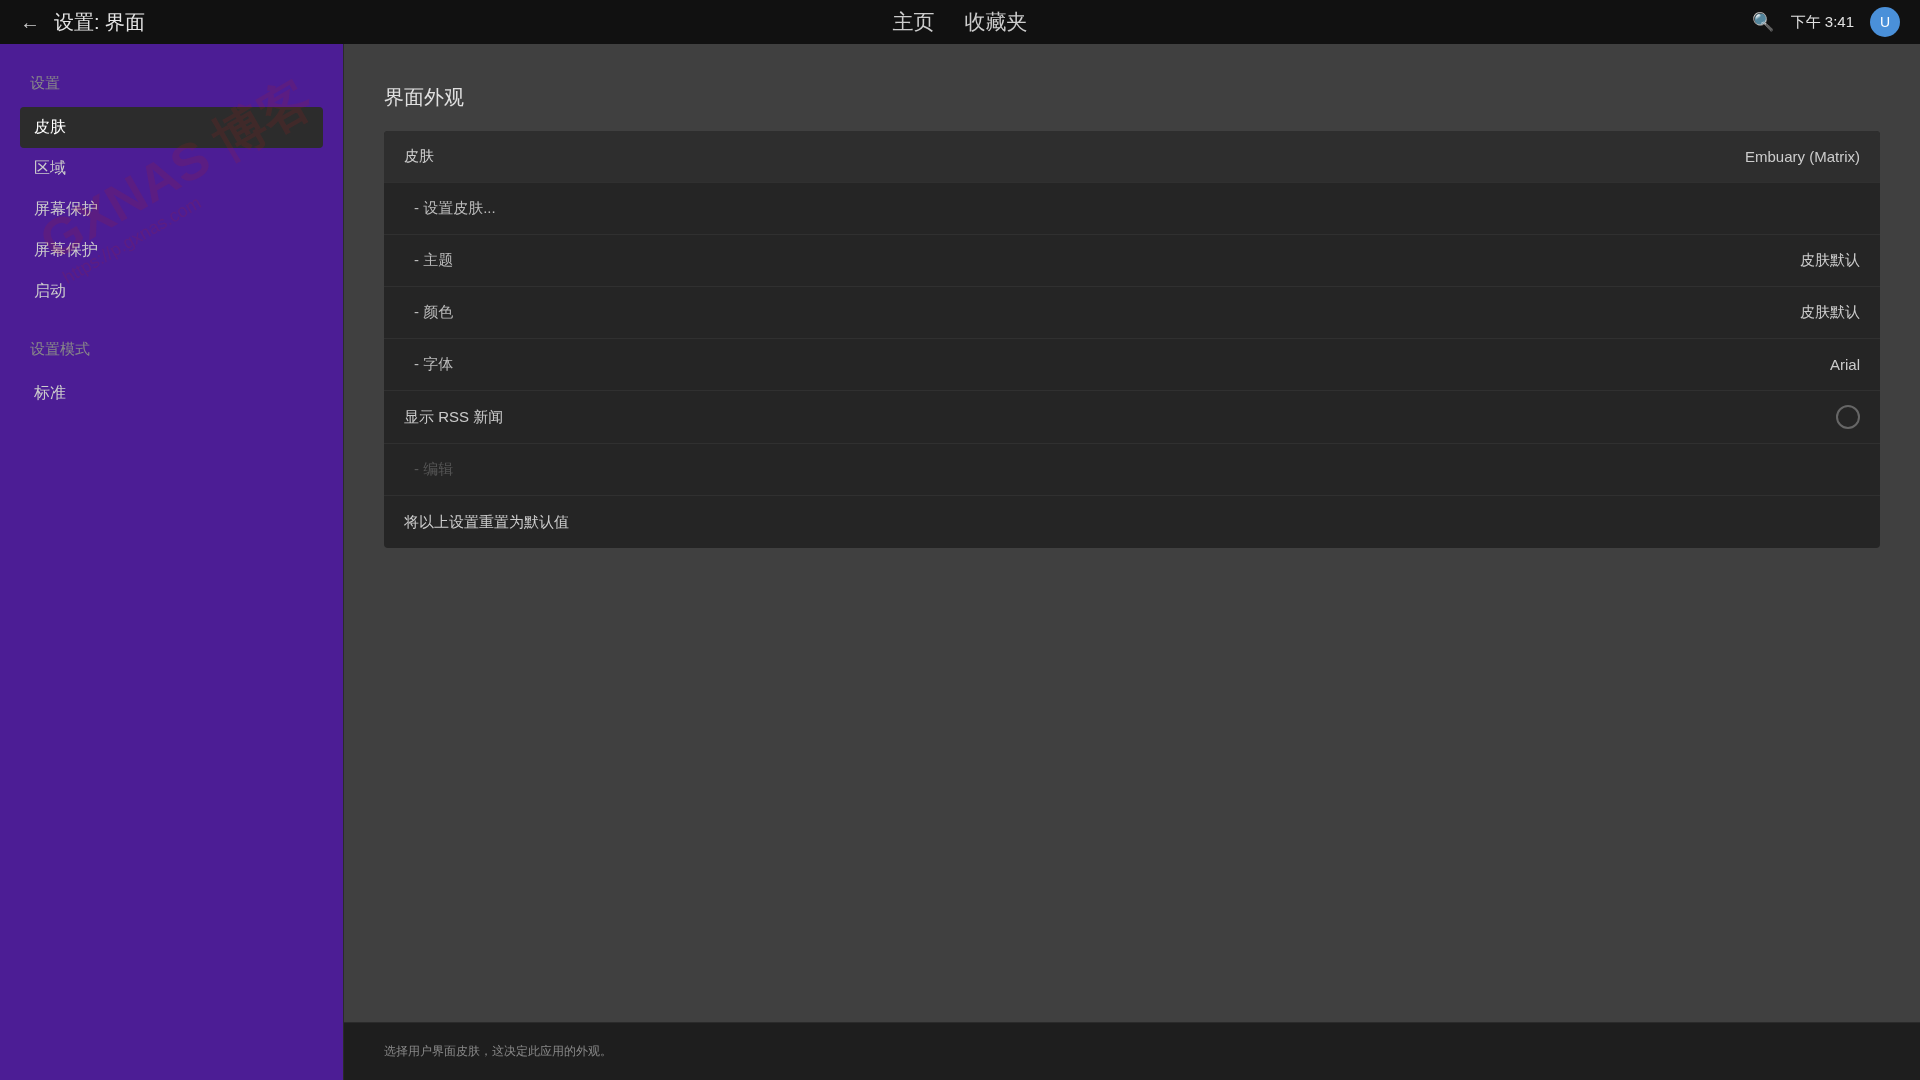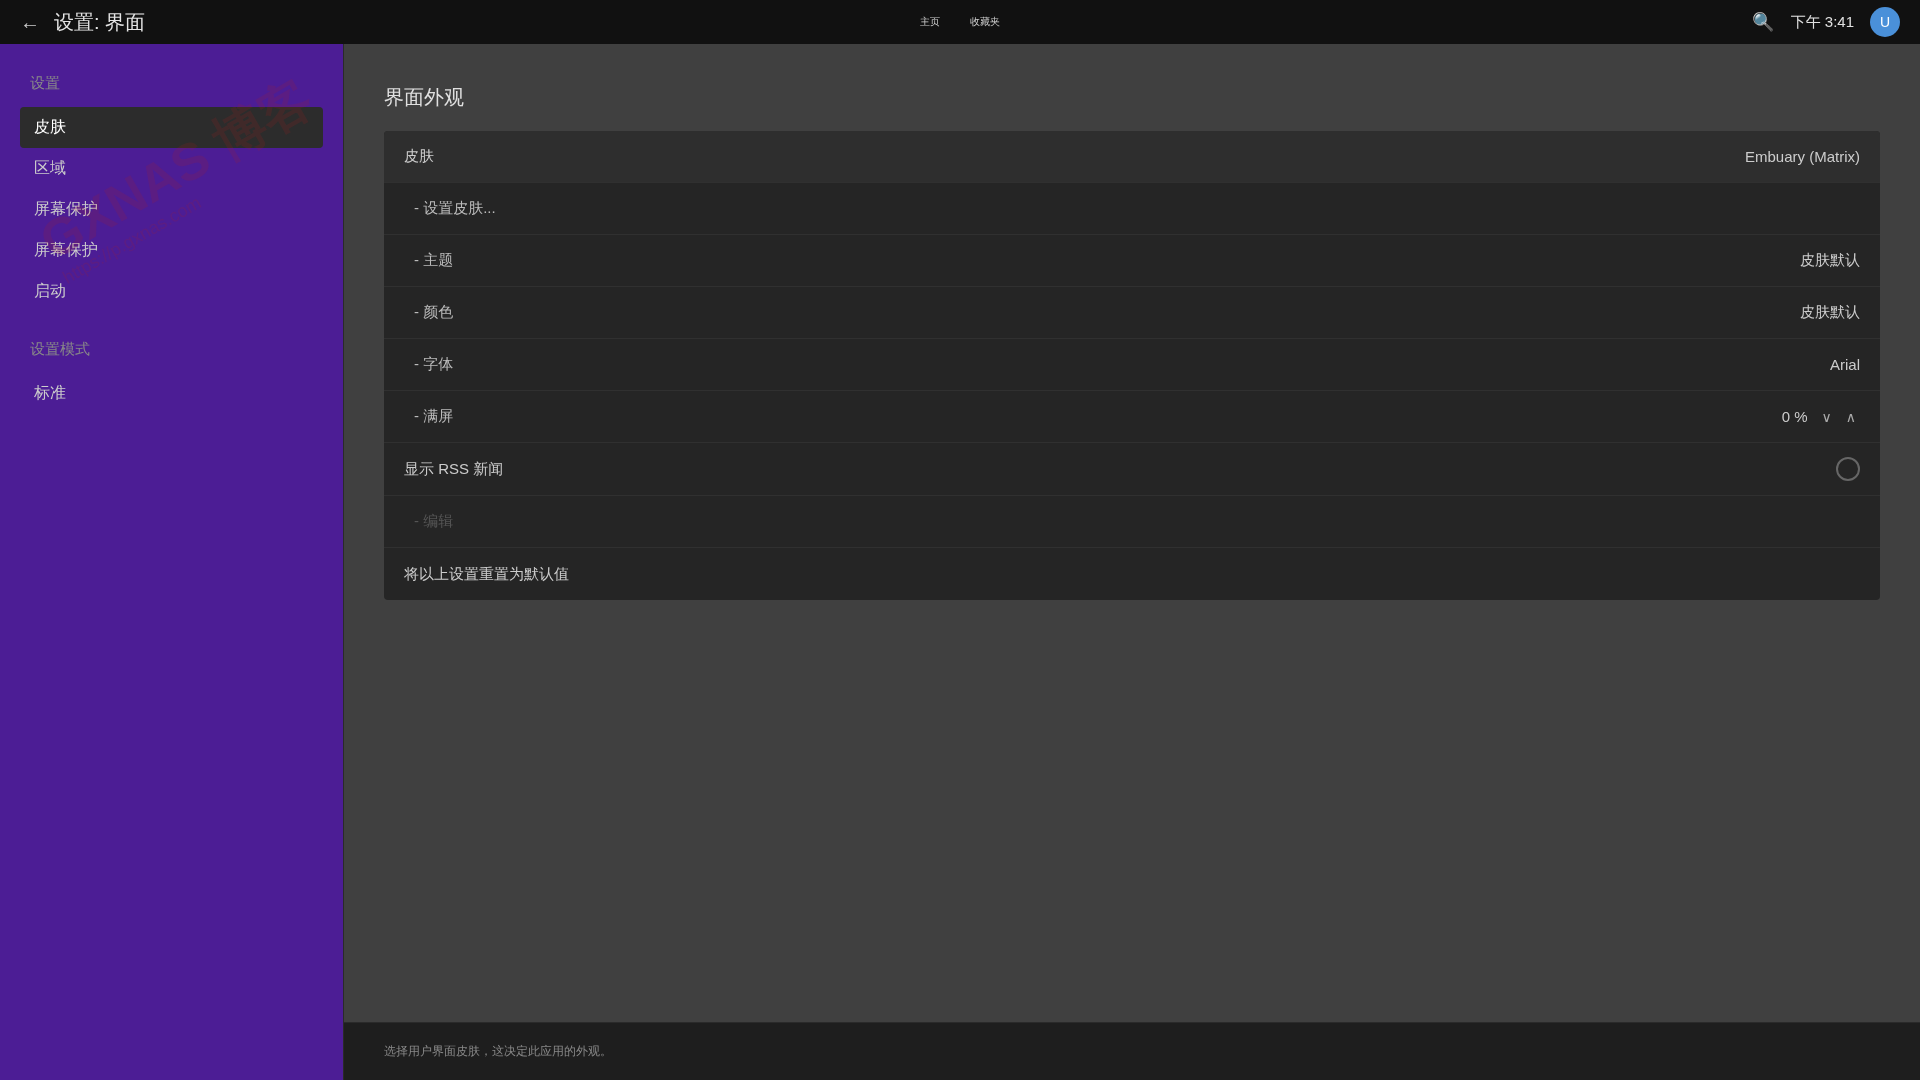--- a/index.html
+++ b/index.html
@@ -47,21 +47,21 @@
     .back-btn {
       cursor: pointer;
       font-size: 20px;
       color: #ccc;
     }
     .page-title {
       font-size: 20px;
       color: #e5e5e5;
     }
     .nav-link {
-      font-size: 10px;
+      font-size: 21px;
       color: #ccc;
       cursor: pointer;
     }
     .time-display {
       font-size: 15px;
       color: #e0e0e0;
     }
     .search-icon-btn {
       cursor: pointer;
       color: #ccc;
@@ -287,30 +287,20 @@
         <div class="settings-row sub-row">
           <span class="row-label">- 颜色</span>
           <span class="row-value">皮肤默认</span>
         </div>
 
         <div class="settings-row sub-row">
           <span class="row-label">- 字体</span>
           <span class="row-value">Arial</span>
         </div>
 
-        <div class="settings-row sub-row">
-          <span class="row-label">- 满屏</span>
-          <span class="row-value">
-            0 %
-            <span class="stepper">
-              <span class="stepper-btn">∨</span>
-              <span class="stepper-btn">∧</span>
-            </span>
-          </span>
-        </div>
 
         <div class="settings-row">
           <span class="row-label">显示 RSS 新闻</span>
           <span class="row-value">
             <div class="toggle-circle"></div>
           </span>
         </div>
 
         <div class="settings-row sub-row disabled-row">
           <span class="row-label" style="color:#555;">- 编辑</span>

